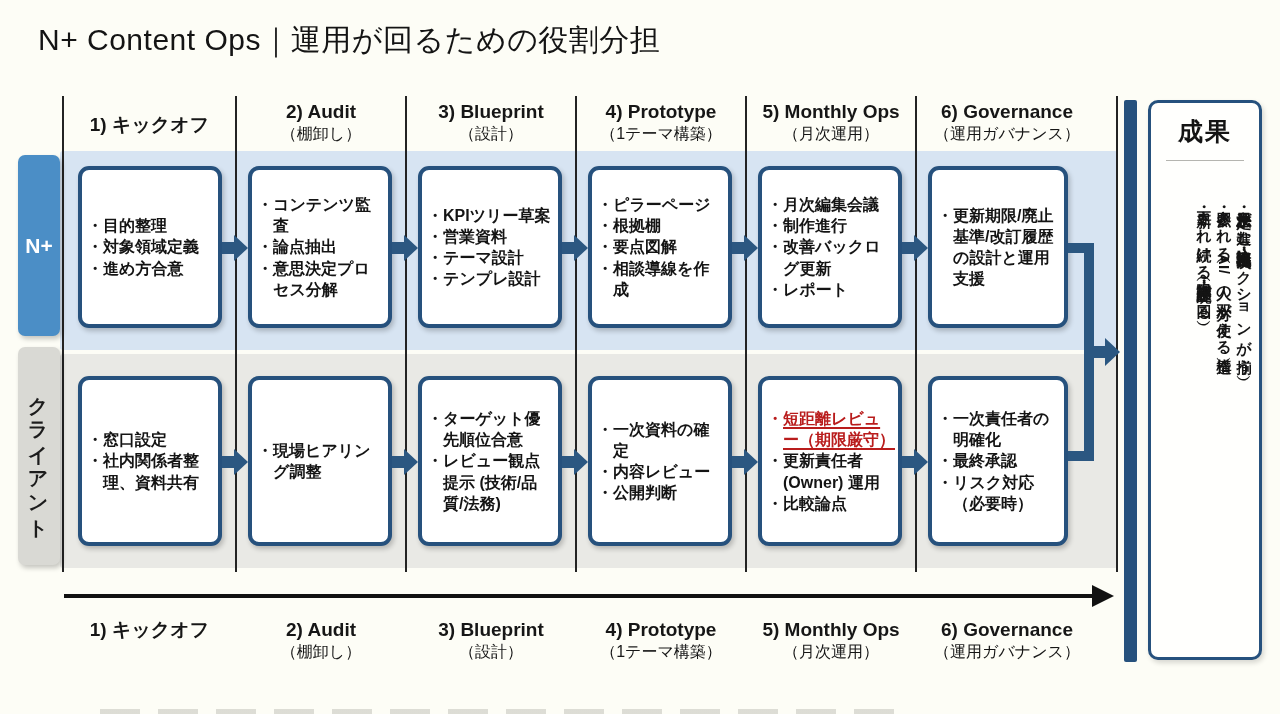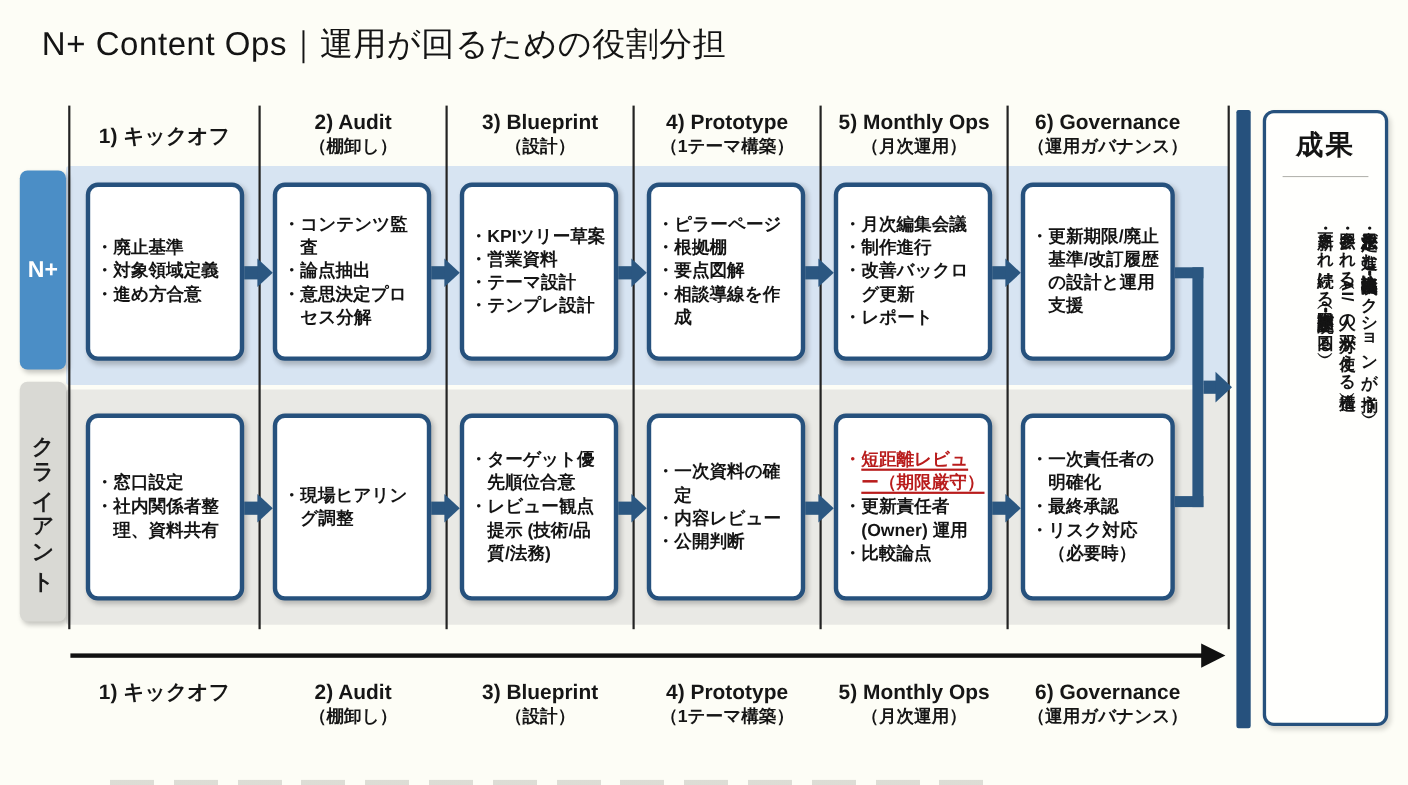--- a/index.html
+++ b/index.html
@@ -8,21 +8,21 @@
   #canvas { position:relative; width:1280px; height:714px; background:#fdfdf6; }
 
   .title { position:absolute; left:38px; top:20px; font-size:30px; font-weight:400; color:#141414; letter-spacing:.5px; white-space:nowrap; }
 
   
   .vsep { position:absolute; top:96px; width:2px; height:476px; background:#232323; z-index:1; }
 
   
   .phase { position:absolute; text-align:center; color:#161616; z-index:2; }
   .phase .l1 { font-size:19px; font-weight:800; line-height:1.25; }
-  .phase .l2 { font-size:16px; font-weight:700; line-height:1.3; }
+  .phase .l2 { font-size:16px; font-weight:400; line-height:1.3; }
   .phase.single { padding-top:13px; }
 
   
   .lane-bg { position:absolute; left:60px; width:1058px; z-index:0; border-radius:3px; }
   .lane-np { top:151px; height:199px; background:#d7e4f2; }
   .lane-cl { top:354px; height:214px; background:#e9e9e5; }
 
   .lane-label { position:absolute; left:18px; width:42px; border-radius:7px; display:flex; align-items:center; justify-content:center; box-shadow:2px 3px 5px rgba(0,0,0,.22); z-index:2; }
   .lab-np { top:155px; height:181px; background:#4b8ec6; color:#fff; font-size:21px; font-weight:800; }
   .lab-cl { top:347px; height:218px; background:#d9d9d4; color:#1c1c1c; font-size:20px; font-weight:800; writing-mode:vertical-rl; letter-spacing:2px; }
@@ -111,21 +111,21 @@
   <div class="lane-label lab-np">
       <span>N+</span>
     </div>
   <div class="lane-label lab-cl">
       <span>クライアント</span>
     </div>
 
   <div class="row-np">
     <div class="box" style="left:78px">
         <ul class="items">
-      <li>廃止基準</li>
+      <li>目的整理</li>
       <li>対象領域定義</li>
       <li>進め方合意</li>
         </ul>
       </div>
     <div class="box" style="left:248px">
         <ul class="items">
       <li>コンテンツ監査</li>
       <li>論点抽出</li>
       <li>意思決定プロセス分解</li>
         </ul>

